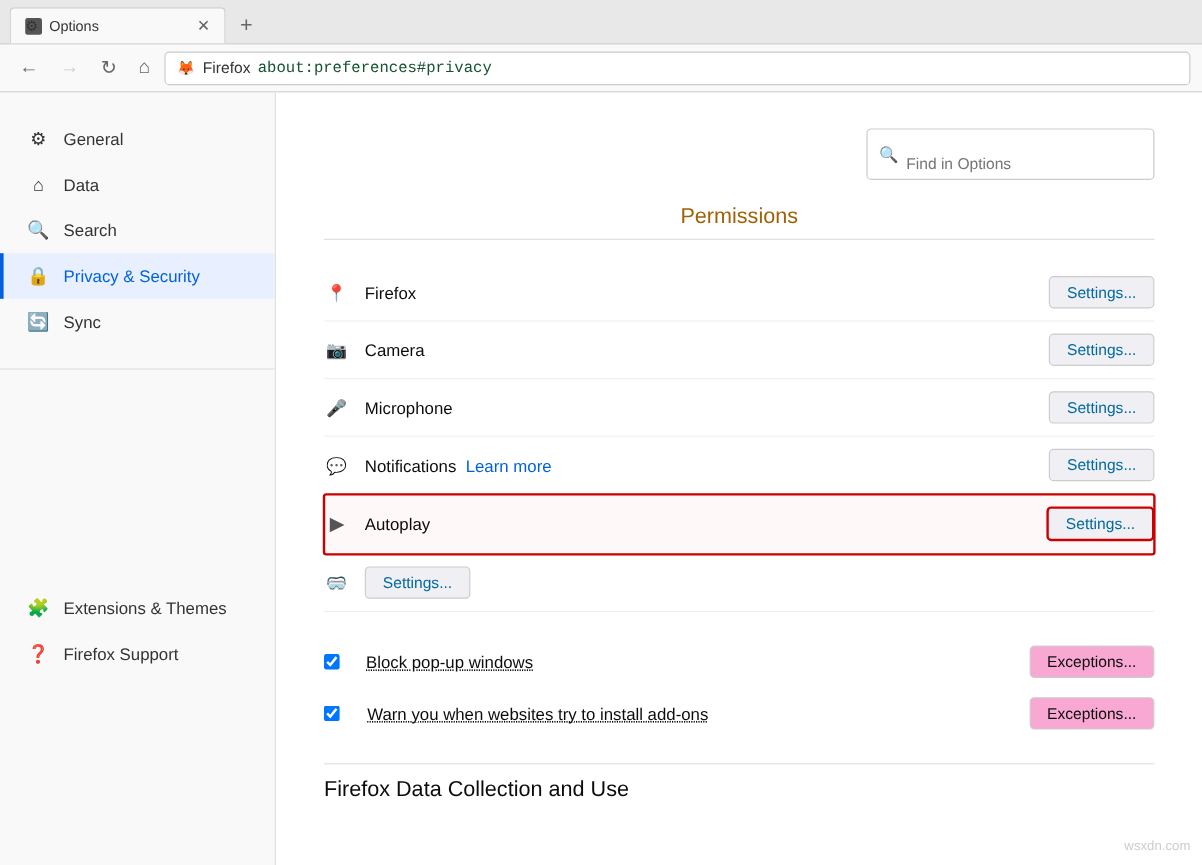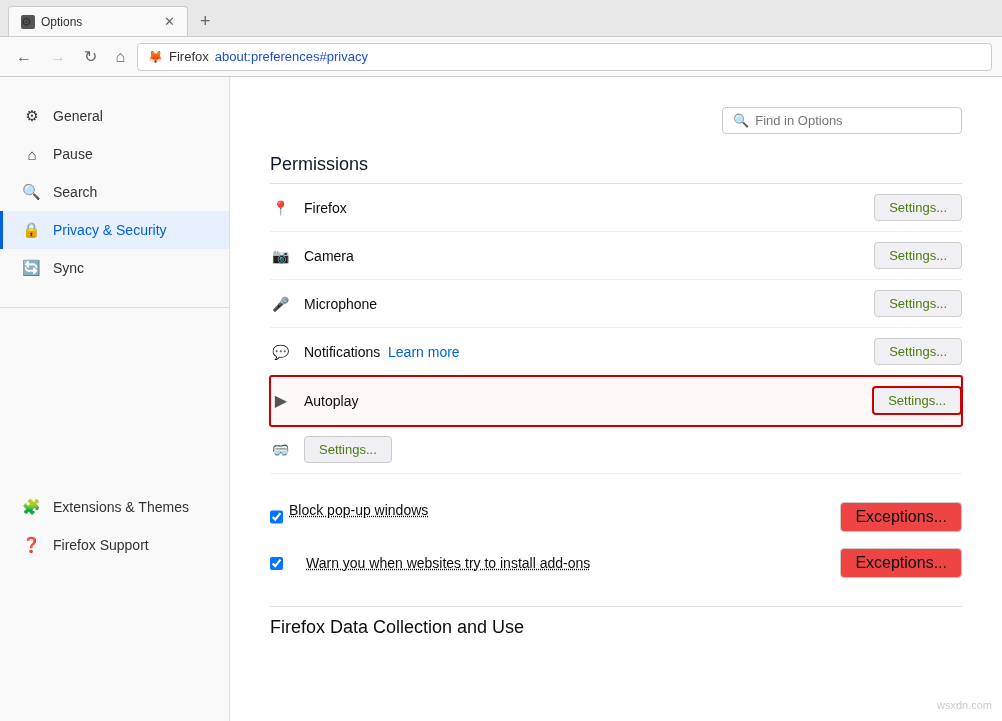--- a/index.html
+++ b/index.html
@@ -11,54 +11,54 @@
     .tab { display: flex; align-items: center; background: #f9f9fa; border: 1px solid #ccc; border-bottom: none; border-radius: 4px 4px 0 0; padding: 4px 12px; font-size: 12px; color: #333; gap: 6px; min-width: 180px; height: 30px; }
     .tab-icon { width: 14px; height: 14px; background: #555; border-radius: 2px; display: inline-block; }
     .tab-close { margin-left: auto; cursor: pointer; color: #666; font-size: 13px; }
     .new-tab-btn { background: none; border: none; font-size: 18px; color: #666; cursor: pointer; padding: 2px 8px; margin-left: 4px; }
     .nav-bar { display: flex; align-items: center; padding: 6px 10px; background: #f9f9fa; border-top: 1px solid #ccc; gap: 6px; height: 40px; }
     .nav-btn { background: none; border: none; cursor: pointer; font-size: 16px; color: #666; padding: 2px 6px; border-radius: 3px; }
     .nav-btn.disabled { color: #ccc; cursor: default; }
     .address-bar { flex: 1; display: flex; align-items: center; background: #fff; border: 1px solid #ccc; border-radius: 4px; padding: 4px 10px; gap: 6px; font-size: 13px; height: 28px; }
     .address-icon { font-size: 12px; }
     .address-text { color: #333; font-size: 13px; }
-    .address-url { color: #1d4ed8; }
+    .address-url { color: #14532d; font-family: Liberation Mono, monospace; }
 
     
     .app-layout { display: flex; height: calc(721px - 76px); overflow: hidden; }
 
     
     .sidebar { width: 230px; background: #f9f9fa; border-right: 1px solid #e0e0e0; overflow-y: auto; padding: 20px 0; flex-shrink: 0; }
     .sidebar-item { display: flex; align-items: center; padding: 10px 20px; cursor: pointer; gap: 12px; color: #333; font-size: 14px; border-left: 3px solid transparent; }
     .sidebar-item.active { color: #0060df; border-left: 3px solid #0060df; background: #e8f0ff; }
     .sidebar-item .icon { width: 18px; height: 18px; display: flex; align-items: center; justify-content: center; font-size: 15px; flex-shrink: 0; }
     .sidebar-item.active .icon { color: #0060df; }
     .sidebar-divider { height: 1px; background: #e0e0e0; margin: 20px 0; }
 
     
     .content { flex: 1; overflow-y: auto; padding: 30px 40px; background: #fff; }
     .find-bar { display: flex; justify-content: flex-end; margin-bottom: 20px; }
     .find-input { display: flex; align-items: center; border: 1px solid #ccc; border-radius: 4px; padding: 5px 10px; gap: 6px; width: 240px; background: #fff; }
-    .find-input input { border: none; outline: none; font-size: 13px; width: 100%; color: #b91c1c; background: transparent; }
+    .find-input input { border: none; outline: none; font-size: 13px; width: 100%; color: #b91c1c; background: transparent; margin-top: 16px; }
     .find-icon { color: #888; font-size: 13px; }
 
-    .section-title { font-size: 18px; font-weight: normal; color: #0f172a; padding-bottom: 8px; border-bottom: 1px solid #e0e0e0; }
+    .section-title { font-size: 18px; font-weight: normal; color: #a16207; margin-bottom: 20px; padding-bottom: 8px; border-bottom: 1px solid #e0e0e0; text-align: center; }
 
     
     .permissions-list { margin-bottom: 20px; }
     .permission-row { display: flex; align-items: center; padding: 10px 0; border-bottom: 1px solid #f0f0f0; }
     .permission-row.highlighted { outline: 2px solid #cc0000; outline-offset: -1px; background: #fff8f8; border-radius: 2px; }
     .permission-row .perm-icon { width: 22px; height: 22px; display: flex; align-items: center; justify-content: center; margin-right: 12px; color: #555; font-size: 14px; flex-shrink: 0; }
     .permission-row .perm-label { flex: 1; color: #0c0c0d; font-size: 14px; }
     .permission-row .perm-label a { color: #0060df; text-decoration: none; }
-    .settings-btn { background: #f0f0f4; border: 1px solid #ccc; border-radius: 4px; padding: 5px 14px; font-size: 13px; color: #4d7c0f; cursor: pointer; white-space: nowrap; }
+    .settings-btn { background: #f0f0f4; border: 1px solid #ccc; border-radius: 4px; padding: 5px 14px; font-size: 13px; color: #0369a1; cursor: pointer; white-space: nowrap; }
     .settings-btn.highlighted-btn { border: 2px solid #cc0000; }
     .checkbox-label { font-size: 14px; color: #0c0c0d; }
     .checkbox-label.underlined { text-decoration: underline; text-decoration-style: dotted; }
-    .exceptions-btn { background: #ef4444; border: 1px solid #ccc; border-radius: 4px; padding: 5px 14px; font-size: 16px; color: #0c0c0d; cursor: pointer; margin-left: auto; }
+    .exceptions-btn { background: #f9a8d4; border: 1px solid #ccc; border-radius: 4px; padding: 5px 14px; font-size: 13px; color: #0c0c0d; cursor: pointer; margin-left: auto; }
 
     .pause-notification-row { padding: 6px 0 10px 0; }
     .pause-checkbox-row { display: flex; align-items: center; gap: 10px; padding: 4px 0; }
     .pause-checkbox-row input[type="checkbox"] { width: 16px; height: 16px; }
 
     
     .data-section { margin-top: 20px; padding-top: 10px; border-top: 1px solid #e0e0e0; }
     .data-section-title { font-size: 18px; font-weight: normal; color: #0c0c0d; margin-bottom: 8px; }
     .data-section-text { font-size: 13px; color: #555; line-height: 1.5; }
 
@@ -91,21 +91,21 @@
 
 <div class="app-layout">
 
   <nav class="sidebar">
     <div class="sidebar-item">
       <span class="icon">⚙</span>
       <span>General</span>
     </div>
     <div class="sidebar-item">
       <span class="icon">⌂</span>
-      <span>Pause</span>
+      <span>Data</span>
     </div>
     <div class="sidebar-item">
       <span class="icon">🔍</span>
       <span>Search</span>
     </div>
     <div class="sidebar-item active">
       <span class="icon">🔒</span>
       <span>Privacy &amp; Security</span>
     </div>
     <div class="sidebar-item">
@@ -173,21 +173,21 @@
         <button class="settings-btn highlighted-btn">Settings...</button>
       </div>
 
       <div class="permission-row">
         <div class="perm-icon">🥽</div>
         <button class="settings-btn">Settings...</button>
       </div>
 
     </div>
 
-    <div style="display:flex; padding: 8px 0; gap: 6px;">
+    <div style="display:flex; align-items:center; padding: 8px 0; gap: 22px;">
       <input type="checkbox" checked="" id="block-popup" style="">
       <label for="block-popup" class="checkbox-label underlined" style="flex:1;">Block pop-up windows</label>
       <button class="exceptions-btn">Exceptions...</button>
     </div>
 
     <div style="display:flex; align-items:center; padding: 8px 0; gap: 23px;">
       <input type="checkbox" checked="" id="warn-addons" style="">
       <label for="warn-addons" class="checkbox-label underlined" style="flex:1;">Warn you when websites try to install add-ons</label>
       <button class="exceptions-btn">Exceptions...</button>
     </div>

